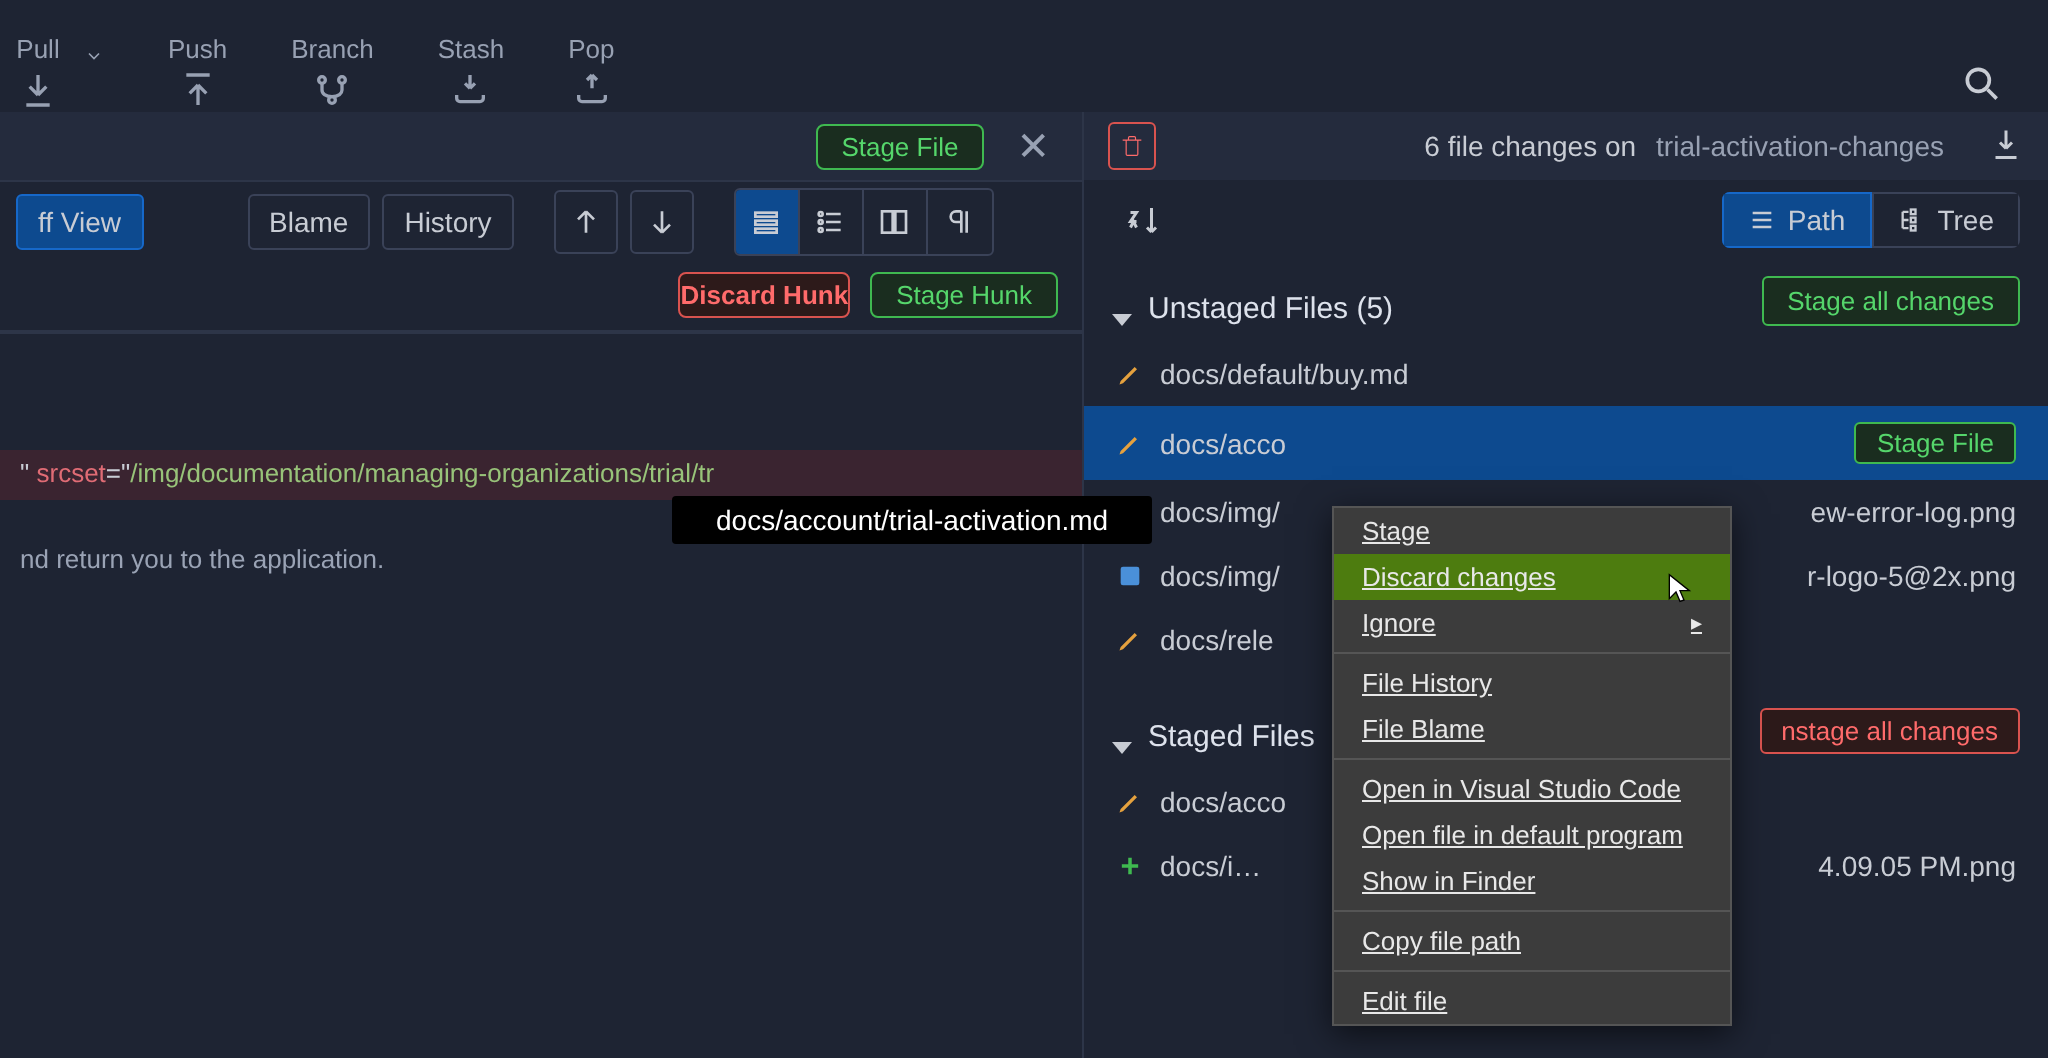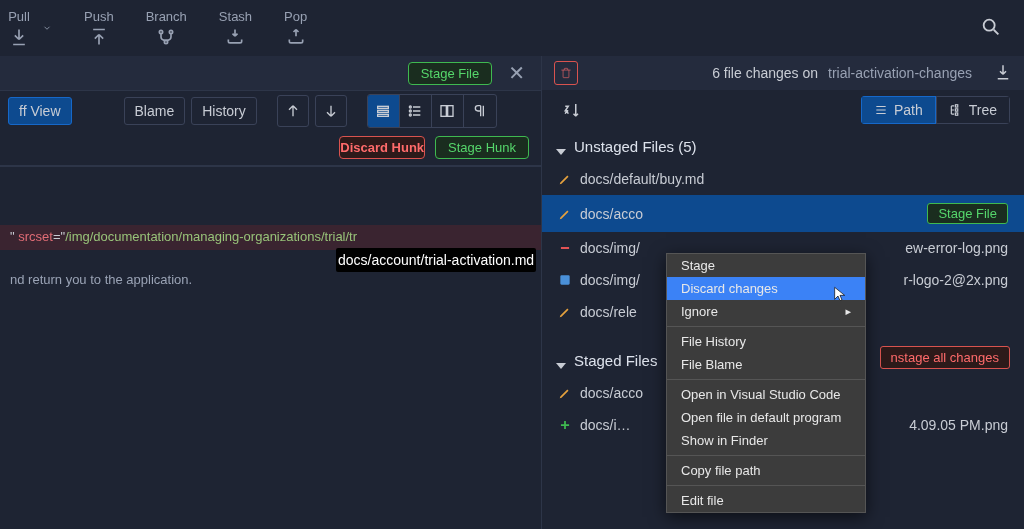--- a/index.html
+++ b/index.html
@@ -1,19 +1,19 @@
 <!DOCTYPE html>
 <html><head>
 <meta charset="utf-8">
 <style>
 * { margin:0; padding:0; box-sizing:border-box; font-family:-apple-system,BlinkMacSystemFont,"Segoe UI",sans-serif; }
 body { background:#1e2433; color:#c8ccd4; width:1024px; height:529px; overflow:hidden; position:relative; font-size:14px; }
 
 
-.toolbar { height:56px; display:flex; align-items:center; padding:0 8px; gap:32px; background:#1e2433; }
+.toolbar { height:56px; display:flex; align-items:flex-end; padding:0 8px; gap:32px; background:#1e2433; }
 .tool-item { display:flex; flex-direction:column; align-items:center; gap:2px; color:#98a1b3; font-size:13px; cursor:pointer; }
 .tool-item .icon { width:22px; height:22px; display:flex; align-items:center; justify-content:center; }
 .tool-item svg { stroke:#98a1b3; fill:none; stroke-width:2; }
 .tool-caret { align-self:center; margin-left:-20px; }
 .search-icon { margin-left:auto; padding-right:14px; }
 .search-icon svg { stroke:#c8ccd4; fill:none; stroke-width:2; }
 
 
 .subbar { height:34px; display:flex; align-items:center; justify-content:flex-end; gap:12px; padding:0 12px; background:#242b3d; }
 .btn-green { border:1px solid #3fb950; background:#1a2d1f; color:#55d66b; padding:3px 12px; border-radius:4px; font-size:13px; cursor:pointer; }
@@ -35,21 +35,21 @@
 
 .hunkbar { display:flex; justify-content:flex-end; gap:10px; padding:6px 12px; background:#1e2433; border-bottom:2px solid #2d3548; }
 
 
 .diff-area { font-family:Menlo,Consolas,monospace; font-size:13px; line-height:1.6; padding-top:2px; }
 .diff-line { padding:2px 10px; white-space:pre; }
 .diff-ctx { color:#9aa3b5; }
 .diff-code { color:#c8ccd4; }
 .hljs-attr { color:#e06c75; }
 .hljs-str { color:#98c379; }
-.hover-path { position:absolute; left:336px; top:248px; background:#000; color:#fff; padding:4px 2px; font-size:14px; border-radius:2px; }
+.hover-path { position:absolute; left:336px; top:248px; background:#000; color:#fff; padding:4px 22px; font-size:14px; border-radius:2px; }
 
 
 .left-col { width:541px; height:calc(100% - 56px); float:left; overflow:hidden; }
 .right-col { width:483px; height:calc(100% - 56px); float:left; background:#1e2433; border-left:1px solid #2d3548; overflow:hidden; }
 .right-top { height:34px; background:#242b3d; display:flex; align-items:center; gap:10px; padding:0 12px; }
 .trash-btn { width:24px; height:24px; border:1px solid #d9534f; border-radius:3px; display:flex; align-items:center; justify-content:center; }
 .trash-btn svg { stroke:#ff6b6b; fill:none; }
 .change-text { margin-left:auto; color:#c8ccd4; font-size:14px; }
 .branch-name { color:#98a1b3; }
 .dl-icon { margin-left:12px; }
@@ -73,22 +73,22 @@
 .file-row .pencil svg { fill:#e5a13e; }
 .file-row .minus svg { stroke:#ff5b5b; stroke-width:3; }
 .file-row .blue svg { fill:#4a90d9; }
 .file-row .plus svg { stroke:#3fb950; stroke-width:3; }
 .file-row .fname { color:#c8ccd4; flex:1; overflow:hidden; text-overflow:ellipsis; white-space:nowrap; }
 .stage-btn-sm { border:1px solid #3fb950; background:#1a2d1f; color:#55d66b; padding:2px 10px; border-radius:3px; font-size:13px; cursor:pointer; }
 .unstage-btn { border:1px solid #d9534f; background:#2d1a1a; color:#ff6b6b; padding:3px 10px; border-radius:3px; font-size:13px; cursor:pointer; margin-left:auto; }
 
 
 .ctx-menu { position:absolute; left:666px; top:253px; width:200px; background:#3c3c3c; border:1px solid #555; box-shadow:0 4px 16px rgba(0,0,0,.6); z-index:100; font-size:13px; color:#e8e8e8; }
-.ctx-item { padding:4px 14px; cursor:pointer; display:flex; align-items:center; }
-.ctx-item.hl { background:#3b82f6; }
+.ctx-item { padding:4px 14px; cursor:pointer; display:flex; align-items:center;text-decoration:underline; }
+.ctx-item.hl { background:#4d7c0f; }
 .ctx-sub::after { content:"▸"; margin-left:auto; font-size:11px; }
 .ctx-sep { height:1px; background:#555; margin:3px 0; }
 .cursor-img { position:absolute; left:832px; top:286px; width:16px; height:16px; z-index:101; }
 .cursor-img svg { fill:#fff; stroke:#000; stroke-width:1; }
 </style>
 </head>
 <body>
 
 <div class="toolbar">
   <div class="tool-item">
@@ -245,20 +245,21 @@
             <rect x="11" y="17" width="4" height="4"></rect>
           </svg>
           <span>Tree</span>
         </span>
     </div>
   </div>
 
   <div class="section-head">
     <span class="tri"></span>
     <span class="label">Unstaged Files (5)</span>
+    <button class="stage-btn-sm" style="padding:4px 12px">Stage all changes</button>
   </div>
 
   <div class="file-row">
     <span class="file-icon pencil"><svg viewBox="0 0 24 24" width="14" height="14">
           <path d="M3 21l3-1 12-12-2-2L4 18l-1 3zM15 5l4 4"></path>
         </svg></span>
     <span class="fname">docs/default/buy.md</span>
   </div>
   <div class="file-row selected">
     <span class="file-icon pencil"><svg viewBox="0 0 24 24" width="14" height="14">
@@ -272,21 +273,21 @@
           <path d="M5 12h14"></path>
         </svg></span>
     <span class="fname">docs/img/</span>
     <span>ew-error-log.png</span>
   </div>
   <div class="file-row">
     <span class="file-icon blue"><svg viewBox="0 0 24 24" width="14" height="14">
           <rect x="4" y="4" width="16" height="16" rx="2"></rect>
         </svg></span>
     <span class="fname">docs/img/</span>
-    <span>r-logo-2@2x.png</span>
+    <span>r-logo-5@2x.png</span>
   </div>
   <div class="file-row">
     <span class="file-icon pencil"><svg viewBox="0 0 24 24" width="14" height="14">
           <path d="M3 21l3-1 12-12-2-2L4 18l-1 3zM15 5l4 4"></path>
         </svg></span>
     <span class="fname">docs/rele</span>
   </div>
 
   <div class="section-head" style="margin-top:10px">
     <span class="tri"></span>

